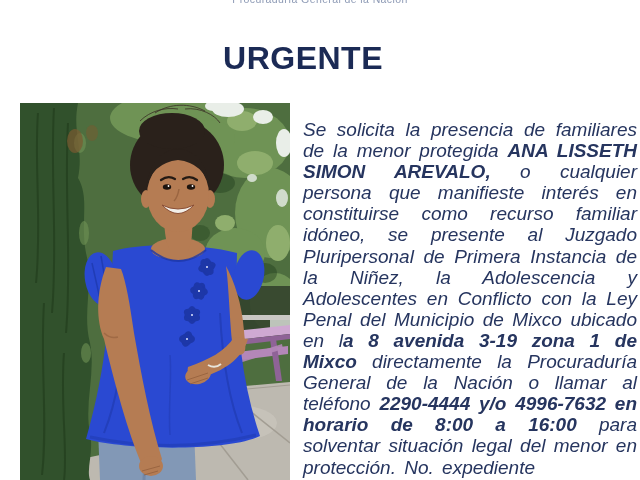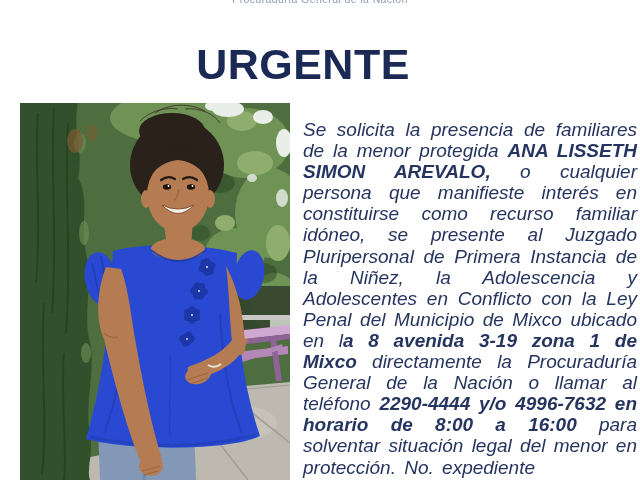--- a/index.html
+++ b/index.html
@@ -44,21 +44,21 @@
   .header-partial{
     position:absolute;top:-7px;left:0;width:640px;
     text-align:center;
     font-size:10.5px;letter-spacing:.4px;
     color:var(--header-muted);
     white-space:nowrap;
   }
   .title{
     position:absolute;top:40px;left:0;width:606px;
     text-align:center;
-    font-size:43px;font-weight:bold;letter-spacing:.5px;
+    font-size:32px;font-weight:bold;letter-spacing:.5px;
     color:var(--title-navy);
   }
   .photo{
     position:absolute;left:20px;top:103px;width:270px;height:377px;
     overflow:hidden;
   }
   .photo svg{display:block;}
   .notice{
     position:absolute;left:303px;top:100px;width:334px;
     font-size:19px;line-height:21.1px;

